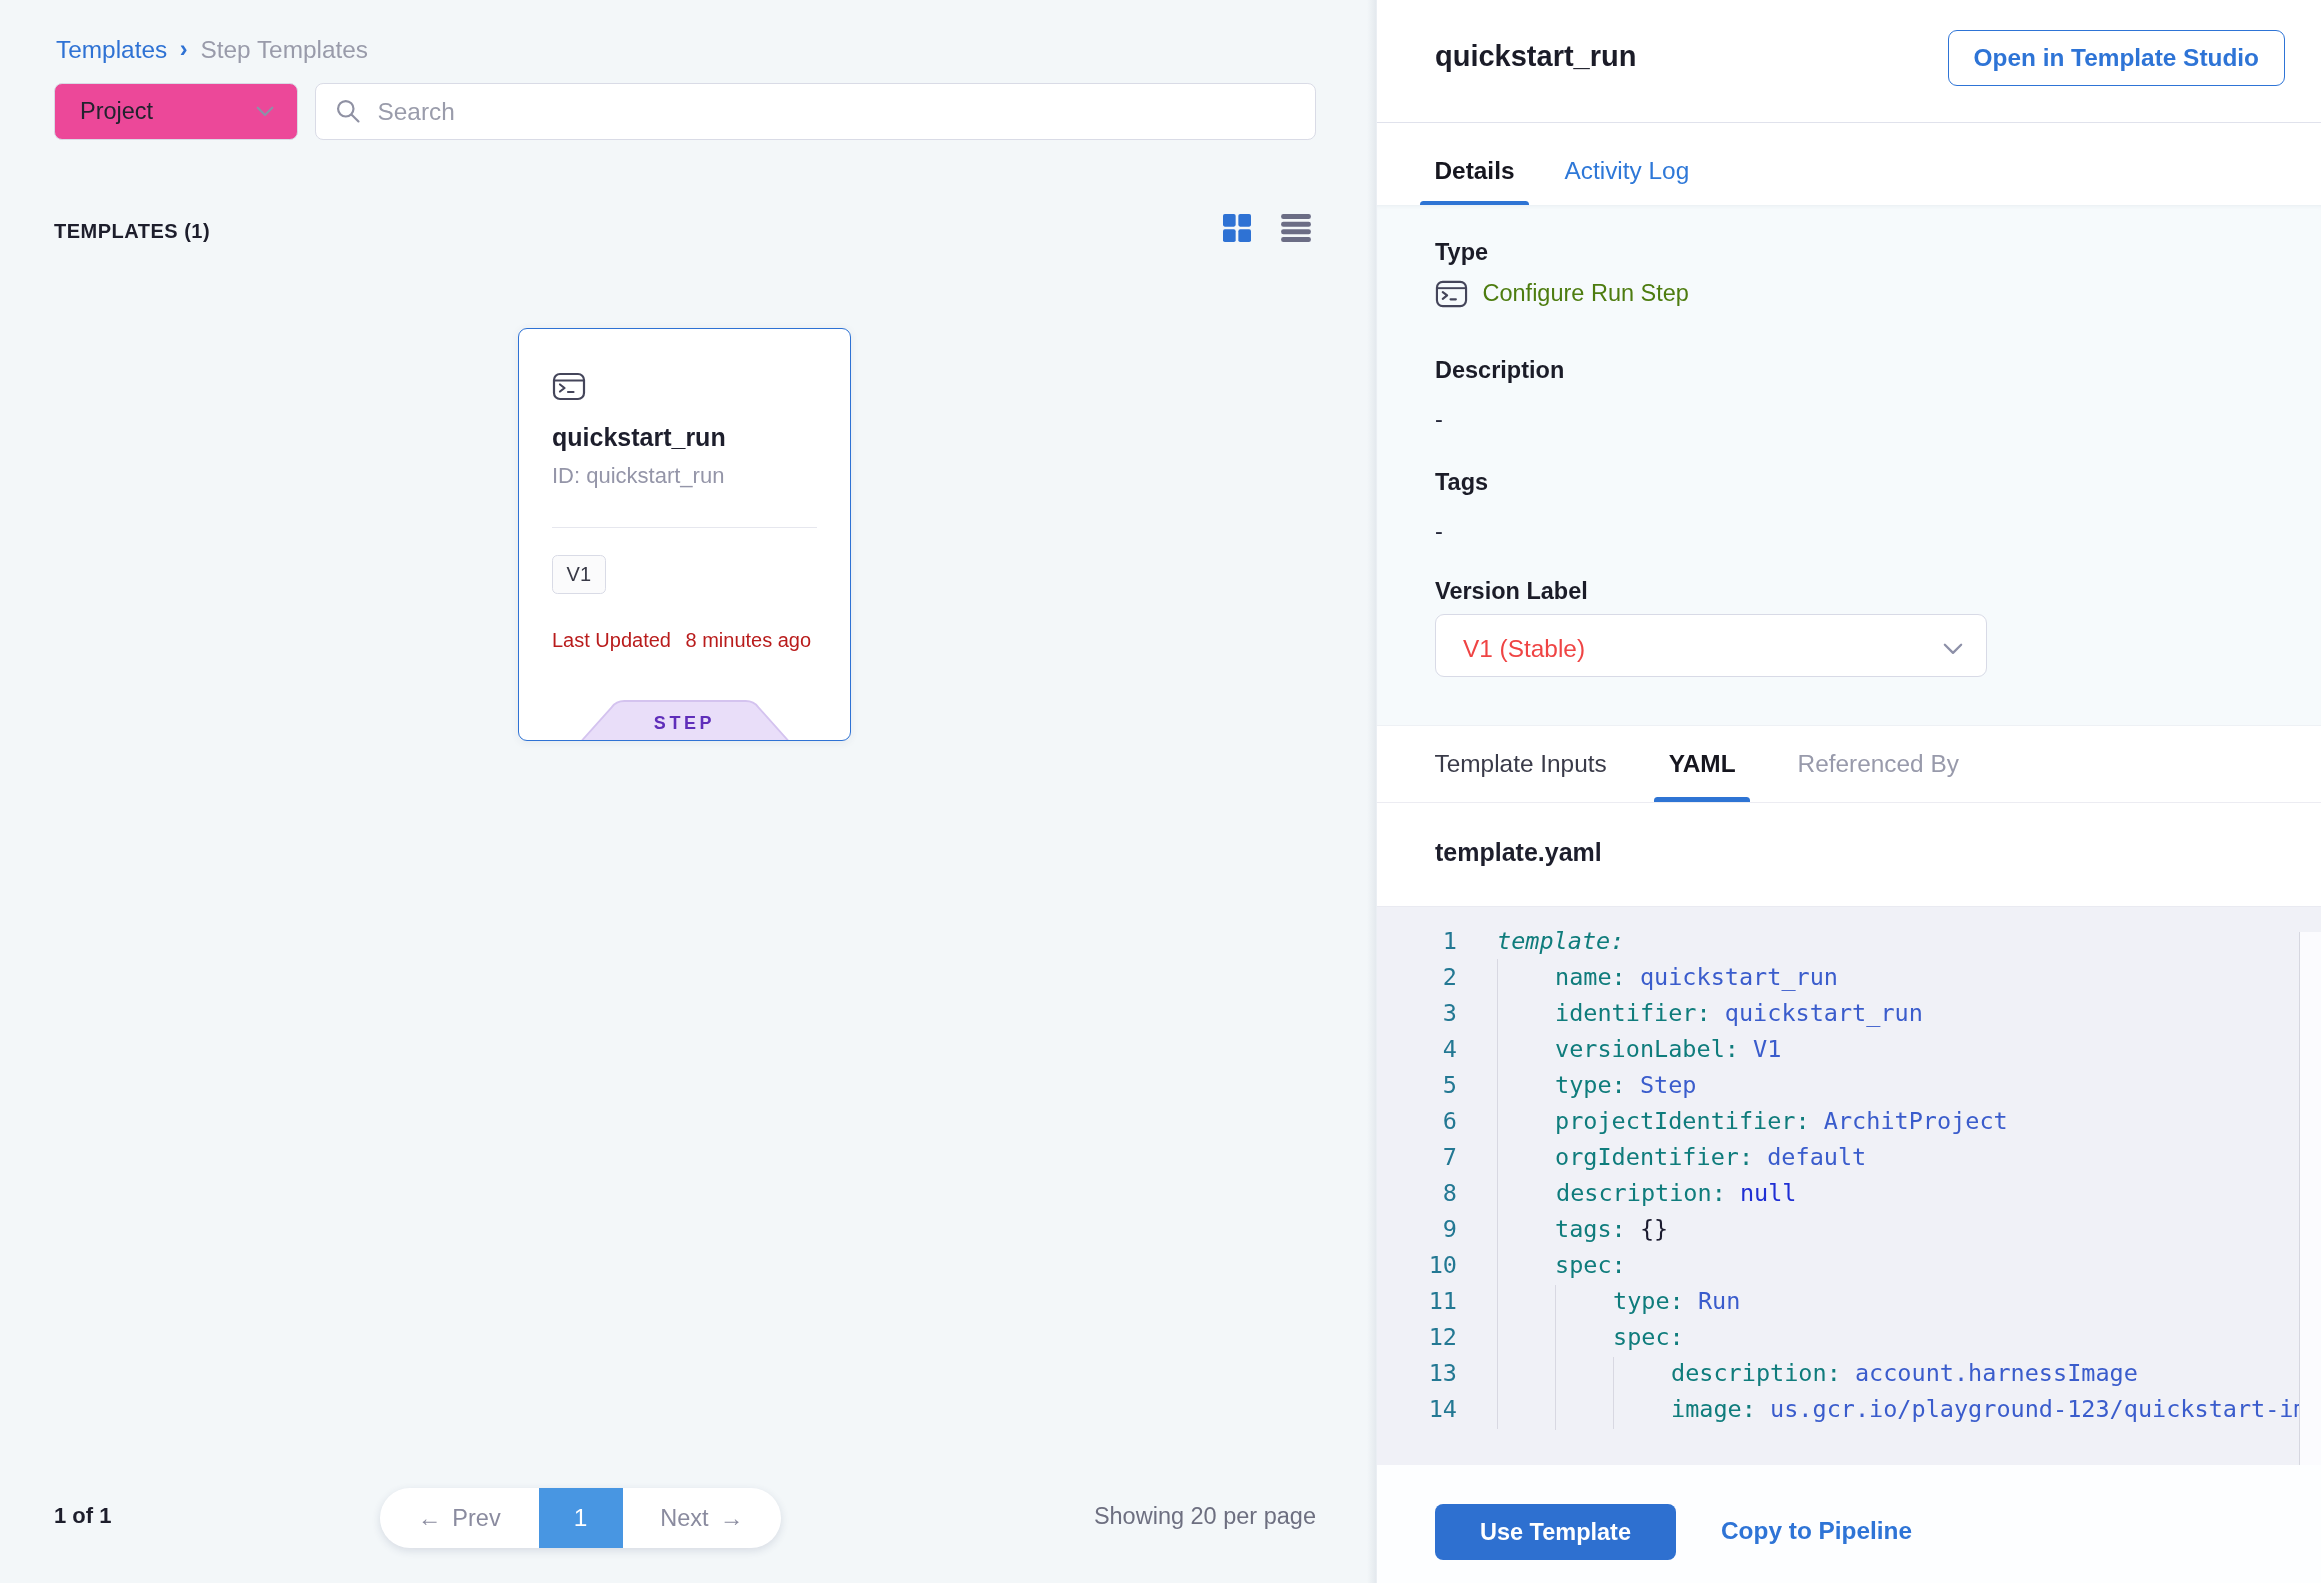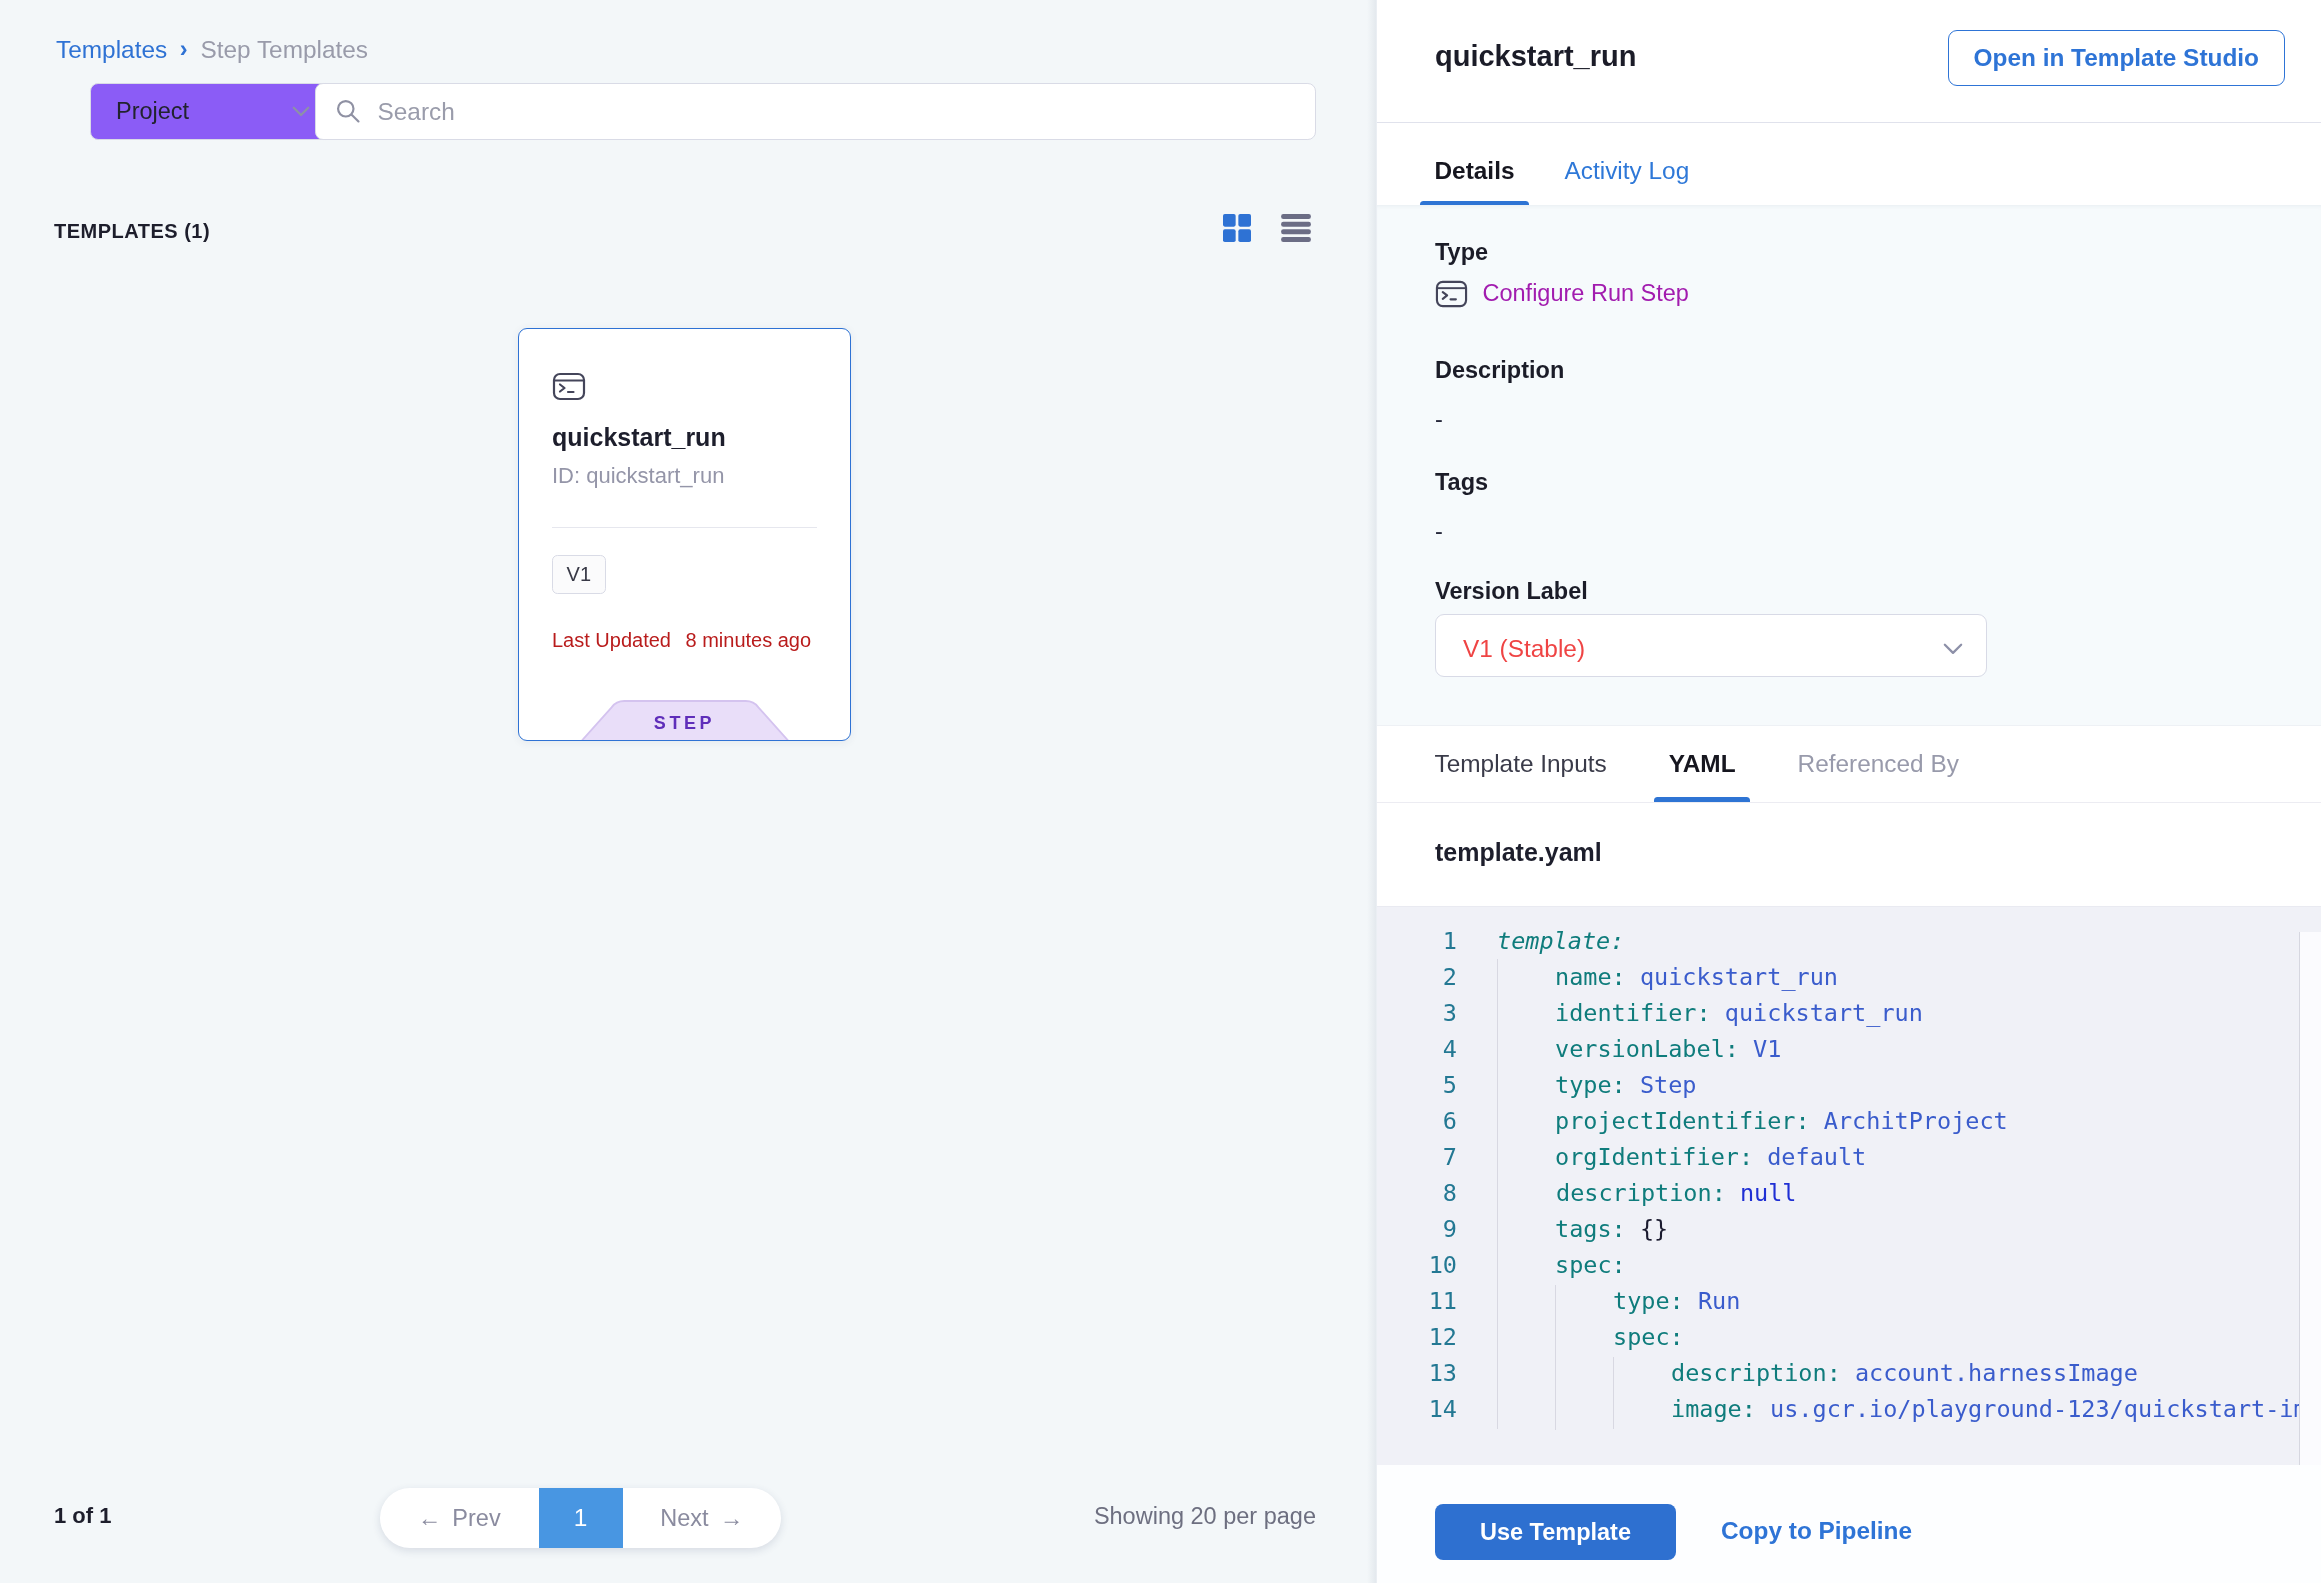--- a/index.html
+++ b/index.html
@@ -10,23 +10,23 @@
   
   .left-panel { position:absolute; left:0; top:0; width:1376px; height:1583px; background:#f3f7f9; }
   .left-panel::after { content:""; position:absolute; right:0; top:0; width:9px; height:100%;
     background:linear-gradient(to left, rgba(90,110,140,0.10), rgba(90,110,140,0)); }
 
   .breadcrumb { position:absolute; left:56px; top:36px; font-size:24.4px; display:flex; gap:12.7px; align-items:center; }
   .breadcrumb .bc-link { color:#2e72d4; cursor:pointer; }
   .breadcrumb .bc-sep  { color:#2e72d4; font-size:23.5px; font-weight:bold; transform:translateY(-0.9px); }
   .breadcrumb .bc-cur  { color:#999baa; }
 
-  .scope-select { position:absolute; left:54px; top:83px; width:244px; height:57px; background:#8b5cf6;
+  .scope-select { position:absolute; left:54px; top:83px; width:244px; height:57px; background:#ec4899;
     border:0.9px solid #d9dbe6; border-radius:8.1px; display:flex; align-items:center; padding:0 22px 0 25px;
-    font-size:23.5px; color:#22232e; cursor:pointer;margin-left:36px; }
+    font-size:23.5px; color:#22232e; cursor:pointer; }
   .scope-select .spacer { flex:1; }
 
   .search-box { position:absolute; left:315px; top:83px; width:1001px; height:57px; background:#fff;
     border:0.9px solid #d9dbe6; border-radius:8.1px; display:flex; align-items:center; padding:0 18px; }
   .search-box input { border:none; outline:none; flex:1; font-size:24.4px; margin-left:14.5px;
     font-family:"Liberation Sans",sans-serif; color:#22232e; background:transparent; }
   .search-box input::placeholder { color:#9a9cab; }
 
   .section-head { position:absolute; left:54px; top:220px; font-size:20px; font-weight:bold;
     letter-spacing:0.5px; color:#1d1e2c; }
@@ -78,21 +78,21 @@
     background:#2e74d4; border-radius:3.6px 3.6px 0 0; }
   .tab.link { color:#2e78d8; }
   .tab.muted { color:#989aab; }
   .tab.plain { color:#3a3b49; }
 
   .details-body { position:absolute; left:0; top:205px; width:100%; height:520px; background:#f6fafc;
     box-shadow:inset 0 3.6px 5.4px -3.6px rgba(60,80,110,0.10); }
   .fld-label { position:absolute; left:58px; font-size:23.5px; font-weight:bold; color:#1b1c28; }
   .fld-value { position:absolute; left:58px; font-size:23.5px; color:#26273a; }
   .type-row { position:absolute; left:58px; top:72px; display:flex; align-items:center; gap:14.5px;
-    font-size:23.5px; color:#a21caf; }
+    font-size:23.5px; color:#4d7c0f; }
   .ver-select { position:absolute; left:58px; top:409px; width:552px; height:63px; background:#fff;
     border:0.9px solid #d8dae6; border-radius:9px; display:flex; align-items:center;
     padding:7px 22px 0 27px; font-size:24.4px; color:#ef4444; cursor:pointer; }
   .ver-select .spacer { flex:1; }
 
   .tabs2 { position:absolute; left:0; top:725px; width:100%; height:78px; background:#fff;
     border-top:0.9px solid #eef1f5; border-bottom:0.9px solid #ececf2; display:flex; align-items:stretch;
     padding-left:43px; gap:33px; }
   .tabs2 .tab { font-size:24.4px; }
 

